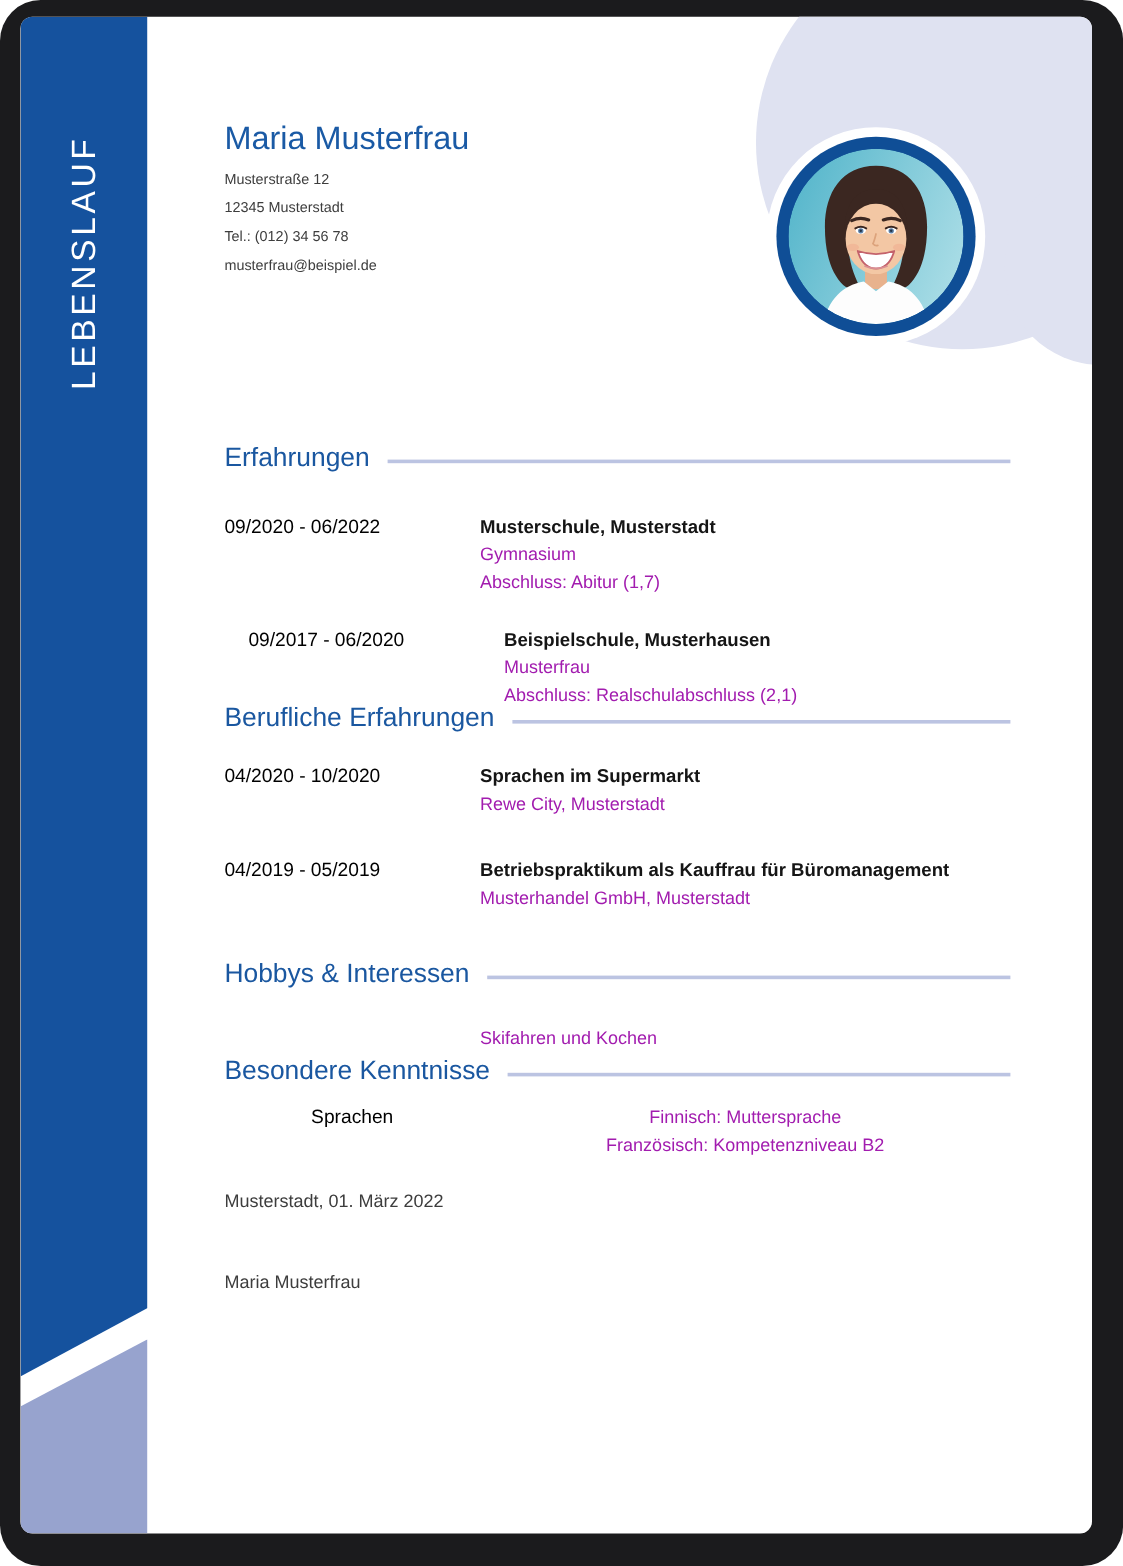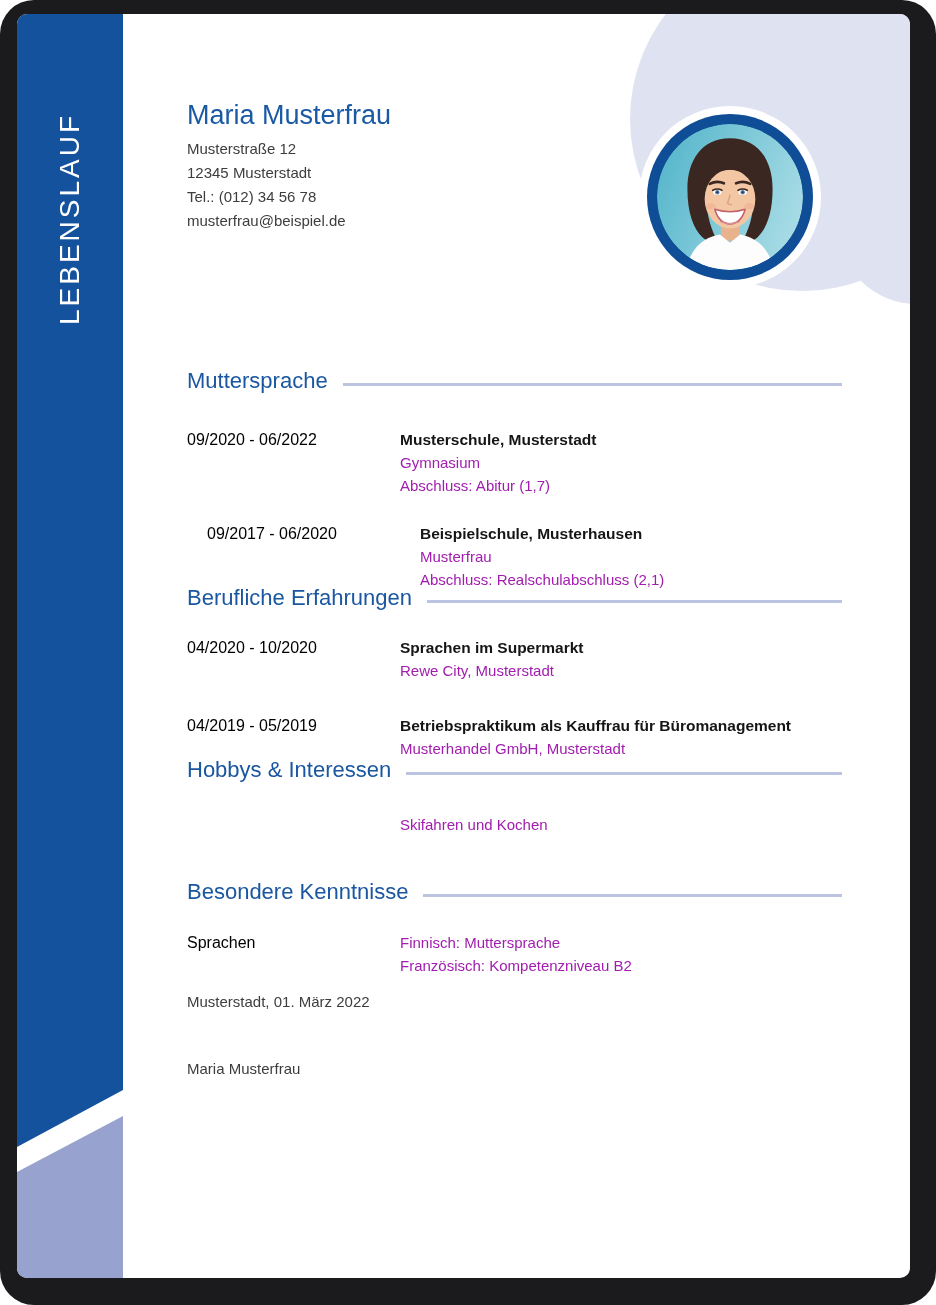--- a/index.html
+++ b/index.html
@@ -53,40 +53,40 @@
   .photo-ring-blue {
     width:166px; height:166px; border-radius:50%; background:#0f4e96;
     display:flex; align-items:center; justify-content:center;
   }
   .portrait { width:146px; height:146px; border-radius:50%; display:block; }
 
   
   .header { position:absolute; left:170px; top:84px; width:430px; }
   .person-name { color:#1a5aa5; font-size:27px; font-weight:500; line-height:34px; }
   .contact { margin-top:5px; }
-  .contact-line { font-size:15px; color:#3d3d3d; line-height:24px; }
+  .contact-line { font-size:12px; color:#3d3d3d; line-height:24px; }
 
   
   .section { position:absolute; left:170px; width:655px; }
   .section-education  { top:352px; }
   .section-experience { top:569px; }
-  .section-hobbies    { top:741px; }
+  .section-hobbies    { top:782px; }
   .section-skills     { top:863px; }
 
   .section-heading { display:flex; align-items:center; }
   .section-title { color:#1a57a0; font-size:22px; font-weight:500; line-height:30px; white-space:nowrap; }
   .section-rule { flex:1; height:3px; background:#bcc4e2; margin-left:15px; margin-top:7px; }
 
   .entry { display:grid; grid-template-columns:213px 1fr; }
   .entry-first  { margin-top:32px; }
   .entry-gap-25 { margin-top:25px;margin-left:20px; }
   .entry-gap-23 { margin-top:23px; }
   .entry-gap-32 { margin-top:32px; }
   .entry-gap-28 { margin-top:28px; }
-  .entry-gap-19 { margin-top:24px; }
+  .entry-gap-19 { margin-top:13px;text-align:center; }
   .period, .row-label { font-size:16px; color:#000000; line-height:23px; }
   .entry-title { font-size:15.5px; font-weight:700; color:#151515; line-height:23px; }
   .entry-detail { font-size:15px; color:#a21caf; line-height:23px; }
 
   
   .place-date { position:absolute; left:170px; top:976px; font-size:15px; color:#3d3d3d; line-height:23px; }
   .signature-name { position:absolute; left:170px; top:1043px; font-size:15px; color:#3d3d3d; line-height:23px; }
 </style>
 </head>
 <body>
@@ -159,21 +159,21 @@
       <div class="contact">
         <div class="contact-line">Musterstraße 12</div>
         <div class="contact-line">12345 Musterstadt</div>
         <div class="contact-line">Tel.: (012) 34 56 78</div>
         <div class="contact-line">musterfrau@beispiel.de</div>
       </div>
     </div>
 
     <div class="section section-education">
       <div class="section-heading">
-        <span class="section-title">Muttersprache</span>
+        <span class="section-title">Erfahrungen</span>
         <span class="section-rule"></span>
       </div>
       <div class="entry entry-first">
         <div class="period">09/2020 - 06/2022</div>
         <div>
           <div class="entry-title">Musterschule, Musterstadt</div>
           <div class="entry-detail">Gymnasium</div>
           <div class="entry-detail">Abschluss: Abitur (1,7)</div>
         </div>
       </div>

